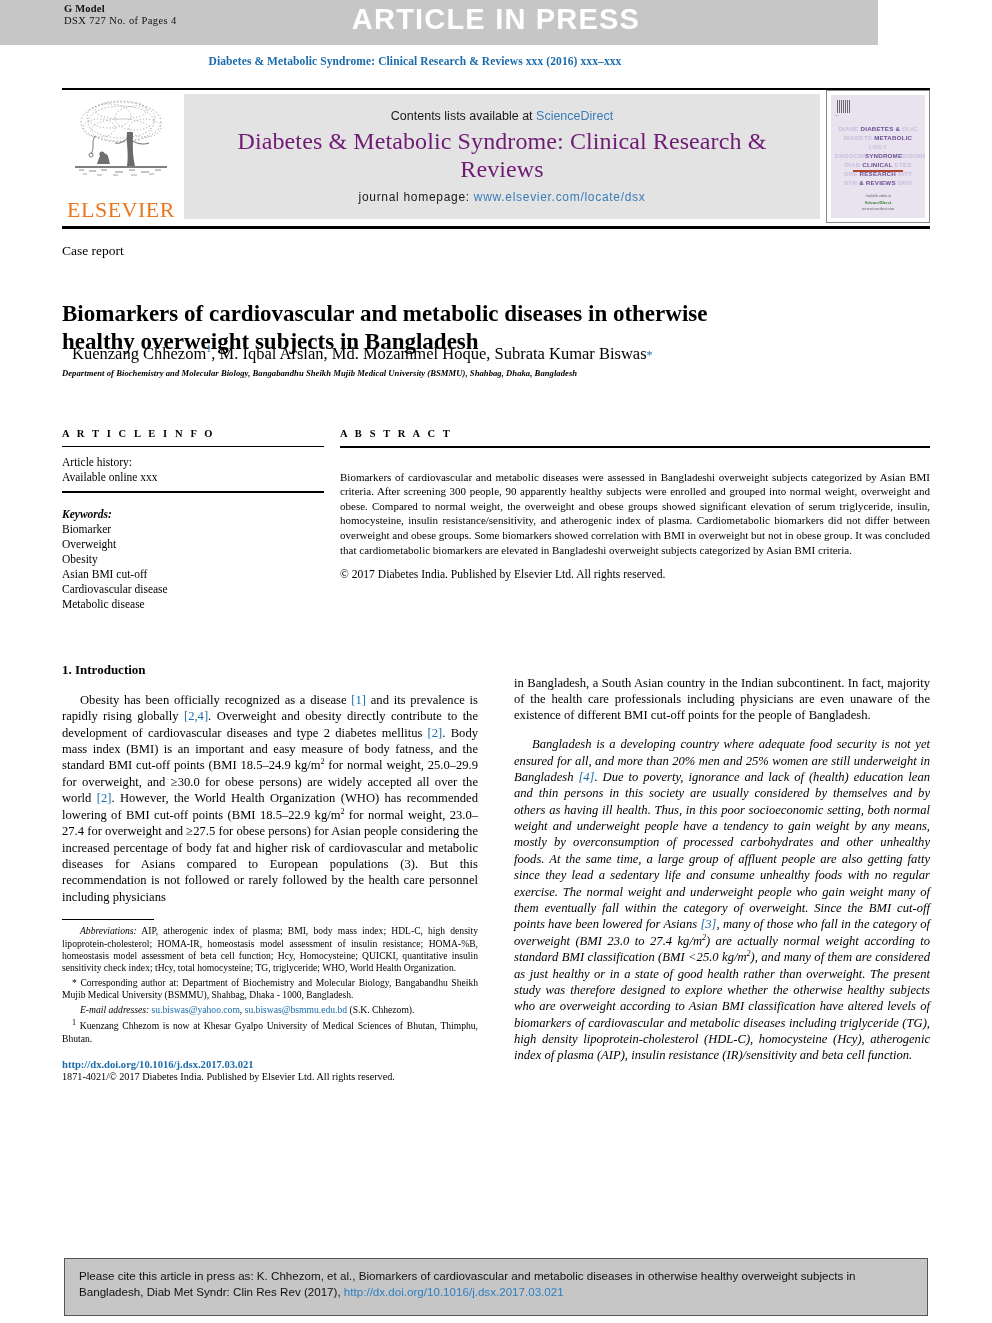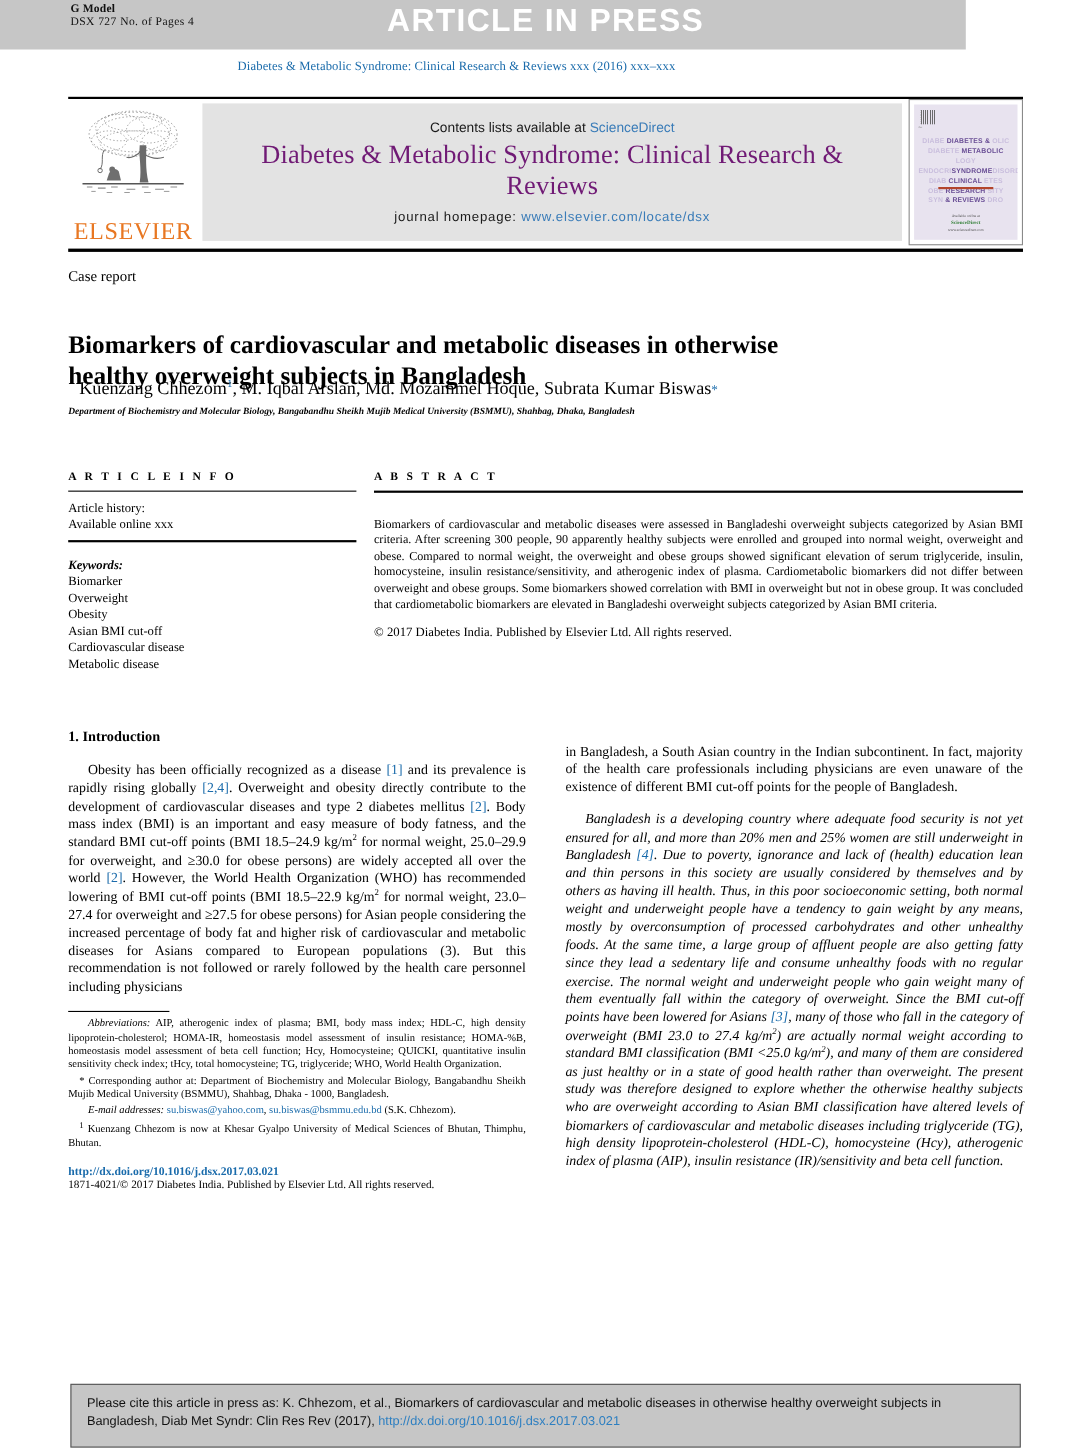--- a/index.html
+++ b/index.html
@@ -42,21 +42,21 @@
     color: #ffffff;
   }
 
   
   .runhead {
     position: absolute;
     left: 0; top: 55px;
     width: 830px;
     text-align: center;
     font-size: 11.5px;
-    font-weight: normal;
+    font-weight: bold;
     color: #1a6bab;
     letter-spacing: .1px;
   }
 
   
   .masthead {
     position: absolute;
     left: 62px; top: 88px;
     width: 868px; height: 135px;
     border-top: 2px solid #000;

